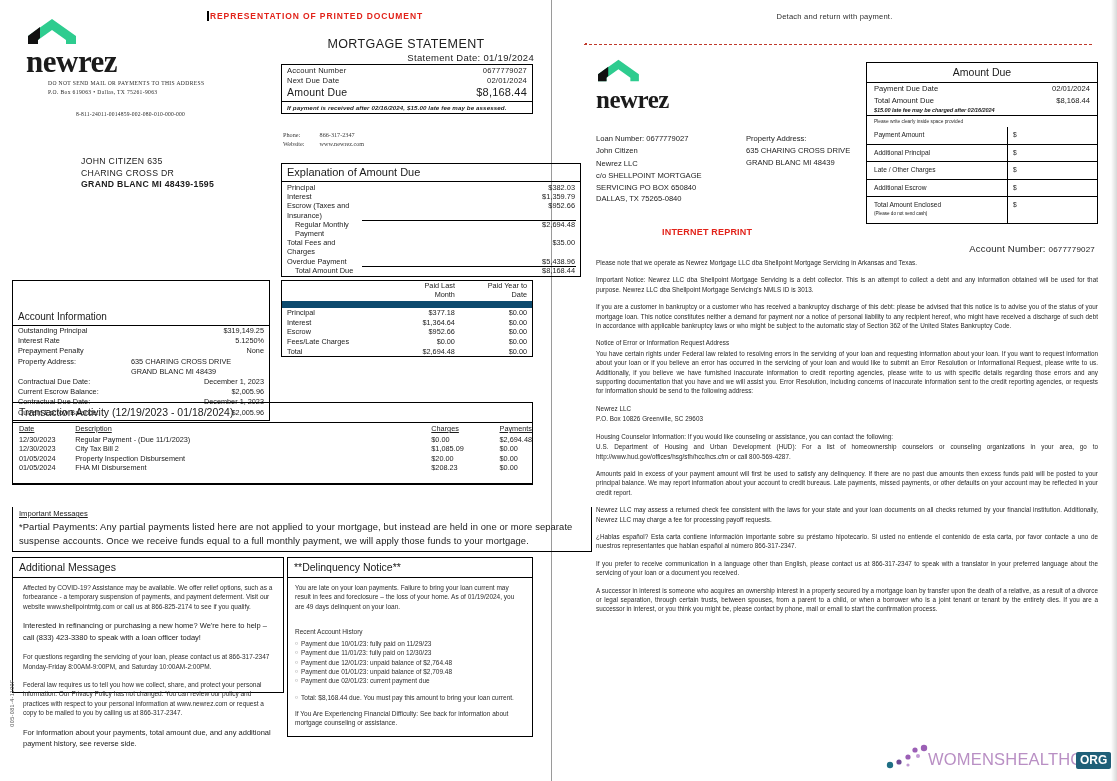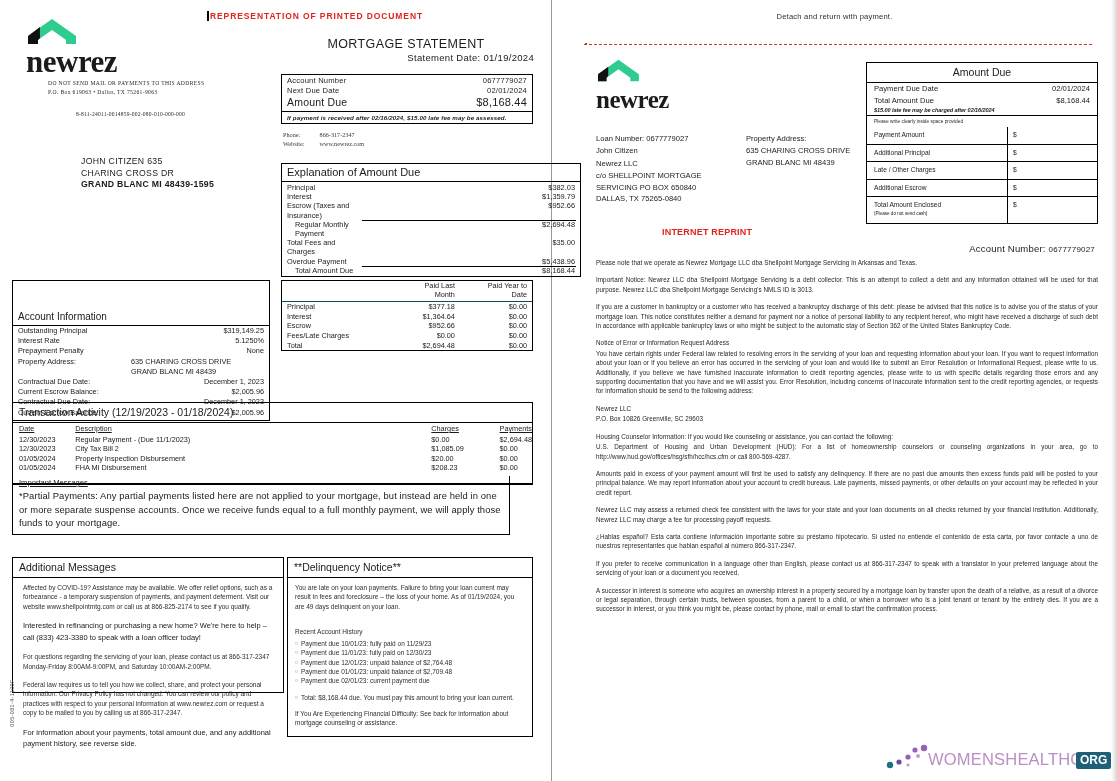--- a/index.html
+++ b/index.html
@@ -66,21 +66,21 @@
 
   .title-main {
     position: absolute; left: 278px; top: 37px; width: 256px;
     text-align: center; font-size: 12.5px; letter-spacing: .4px;
   }
   .title-date {
     position: absolute; left: 278px; top: 52px; width: 256px;
     text-align: right; font-size: 9.5px; letter-spacing: .3px;
   }
 
-  .acct-box { position: absolute; left: 281px; top: 74px; width: 252px; }
+  .acct-box { position: absolute; left: 281px; top: 64px; width: 252px; }
   .acct-box .line {
     display: flex; justify-content: space-between;
     font-size: 7.6px; padding: 1px 5px 0 5px; letter-spacing:.2px;
   }
   .acct-box .line.big { font-size: 10.5px; padding-top: 1px; }
   .acct-box .line.big .v { font-size: 11px; }
   .acct-box .note {
     font-size: 6.2px; font-style: italic; font-weight: 600;
     border-top: 1px solid #000; margin-top: 3px; padding: 2px 5px 2px 5px;
     letter-spacing: .1px;
@@ -112,38 +112,38 @@
   }
   .acctinfo-box .l .lbl { flex: 0 0 95px; }
   .acctinfo-box .l .amt { flex: 1; text-align: right; }
   .acctinfo-box .l .addr { flex: 1; text-align: left; padding-left: 18px; }
 
   .past-box { position: absolute; left: 281px; top: 280px; width: 252px; }
   .past-box .t { font-size: 10px; padding: 2px 4px 3px 5px; border-bottom:1px solid #000; }
   .past-box table { width: 100%; border-collapse: collapse; font-size: 7.3px; }
   .past-box thead td {
     text-align: right; padding: 1px 5px 2px 0; line-height: 8.6px;
-    border-bottom: 1px solid #0c4a6e;
+    border-bottom: 7px solid #0c4a6e;
   }
   .past-box tbody td { padding: 0 5px 0 0; line-height: 9.6px; text-align: right; }
   .past-box td.k { text-align: left; padding-left: 5px; }
 
   .trans-box { position: absolute; left: 12px; top: 402px; width: 521px; }
   .trans-box .t { font-size: 10.5px; padding: 3px 4px 4px 6px; border-bottom:1px solid #000; }
   .trans-box table { width: 100%; border-collapse: collapse; font-size: 7.3px; }
   .trans-box thead td {
     padding: 1px 0 1px 6px; text-decoration: underline; line-height: 9.5px;
   }
   .trans-box tbody td { padding: 0 0 0 6px; line-height: 9.6px; }
   .trans-box .c-date { width: 58px; }
   .trans-box .c-desc { width: 395px; }
   .trans-box .c-chg { width: 72px; }
   .trans-box .tbl-wrap { border-bottom: 1px solid #000; padding-bottom: 10px; }
 
-  .imp-msgs { position: absolute; left: 12px; top: 476px; width: 498px; border:1px solid #000; border-top:none;}
+  .imp-msgs { position: absolute; left: 12px; top: 507px; width: 580px; border:1px solid #000; border-top:none;}
   .imp-msgs .t { font-size: 7.6px; text-decoration: underline; padding: 2px 0 2px 6px; }
   .imp-msgs .body {
     font-size: 9.4px; line-height: 13.5px; padding: 0 8px 4px 6px; letter-spacing: .1px;
   }
 
   .addl-box { position: absolute; left: 12px; top: 557px; width: 272px; height: 136px; }
   .addl-box .t { font-size: 10.5px; padding: 3px 4px 4px 6px; border-bottom:1px solid #000; }
   .addl-box .inner { padding: 5px 8px 0 10px; }
   .addl-box p { margin: 0 0 9px 0; font-size: 6.5px; line-height: 9.4px; color:#2d2d2d; }
   .addl-box p.em { font-size: 7.5px; line-height: 11.5px; color:#1b1b1b; }

